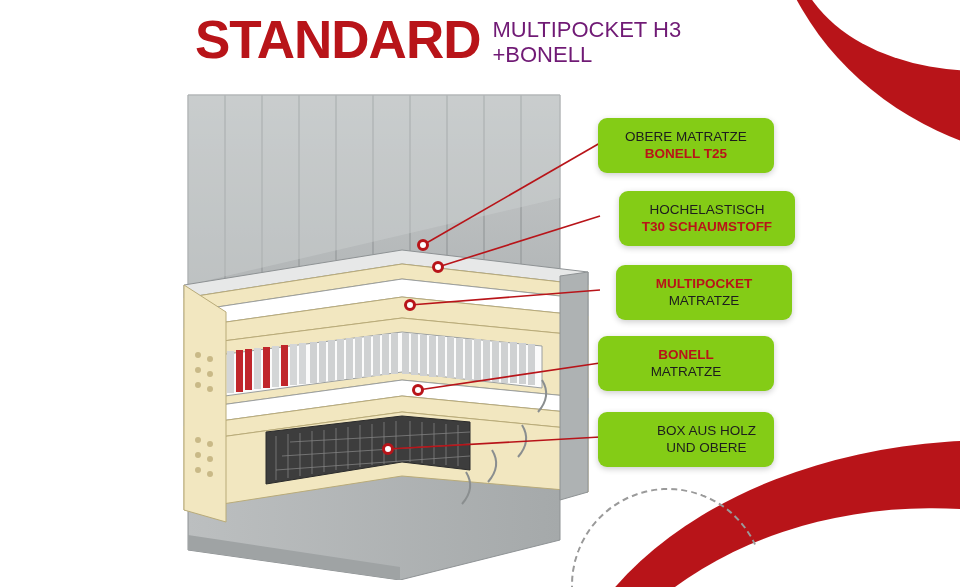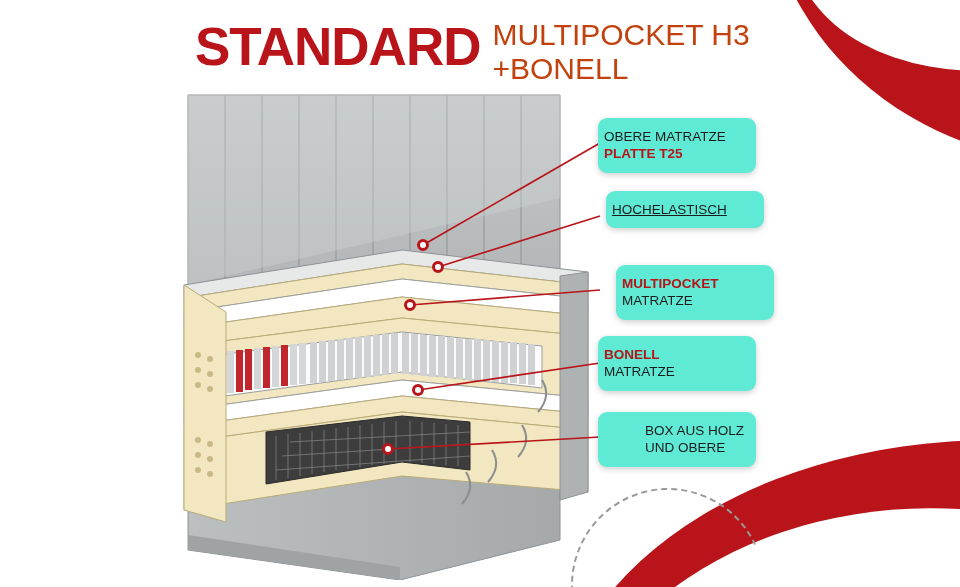--- a/index.html
+++ b/index.html
@@ -74,70 +74,71 @@
     transform: rotate(20deg);
   }
 
   
   #title-block {
     position: absolute;
     left: 195px;
     top: 8px;
     width: 620px;
     display: flex;
-    align-items: center;
+    align-items: flex-end;
     gap: 12px;
   }
   #title-main {
     font-size: 53px;
     font-weight: bold;
     color: #b81419;
     letter-spacing: -1px;
     line-height: 1.05;
     white-space: nowrap;
   }
   #title-sub {
-    font-size: 30px;
+    font-size: 22px;
     font-weight: normal;
-    color: #c2410c;
+    color: #701a75;
     line-height: 1.12;
     padding-top: 10px;
     white-space: pre-line;
   }
 
   
   #illustration {
     position: absolute;
     left: 170px;
     top: 80px;
     width: 430px;
     height: 500px;
   }
   #illustration svg { display: block; }
 
   
   .callout {
     position: absolute;
-    background: #5eead4;
+    background: #84cc16;
     border-radius: 9px;
     box-shadow: 0 2px 6px rgba(0,0,0,0.20);
-    width: 158px;
+    width: 176px;
     padding: 10px 6px;
+    text-align: center;
     font-size: 13.5px;
     color: #1d1d1d;
     line-height: 1.28;
     box-sizing: border-box;
   }
   .callout .hl {
     color: #b81419;
     font-weight: bold;
   }
   .callout .plain { color: #1d1d1d; }
   #callout-0 { left: 598px; top: 118px; }
-  #callout-1 { left: 606px; top: 191px; text-decoration: underline; }
+  #callout-1 { left: 619px; top: 191px; }
   #callout-2 { left: 616px; top: 265px; }
   #callout-3 { left: 598px; top: 336px; }
   #callout-4 { left: 598px; top: 412px; padding-left: 47px; }
 
   
   #leaders {
     position: absolute;
     left: 0;
     top: 0;
     width: 960px;
@@ -324,25 +325,26 @@
       <circle cx="423" cy="245" r="4.5"></circle>
       <circle cx="438" cy="267" r="4.5"></circle>
       <circle cx="410" cy="305" r="4.5"></circle>
       <circle cx="418" cy="390" r="4.5"></circle>
       <circle cx="388" cy="449" r="4.5"></circle>
     </g>
   </svg>
 
   <div class="callout" id="callout-0">
     <div class="plain">OBERE MATRATZE</div>
-    <div class="hl">PLATTE T25</div>
+    <div class="hl">BONELL T25</div>
   </div>
 
   <div class="callout" id="callout-1">
     <div class="plain">HOCHELASTISCH</div>
+    <div class="hl">T30 SCHAUMSTOFF</div>
   </div>
 
   <div class="callout" id="callout-2">
     <div class="hl">MULTIPOCKET</div>
     <div class="plain">MATRATZE</div>
   </div>
 
   <div class="callout" id="callout-3">
     <div class="hl">BONELL</div>
     <div class="plain">MATRATZE</div>

